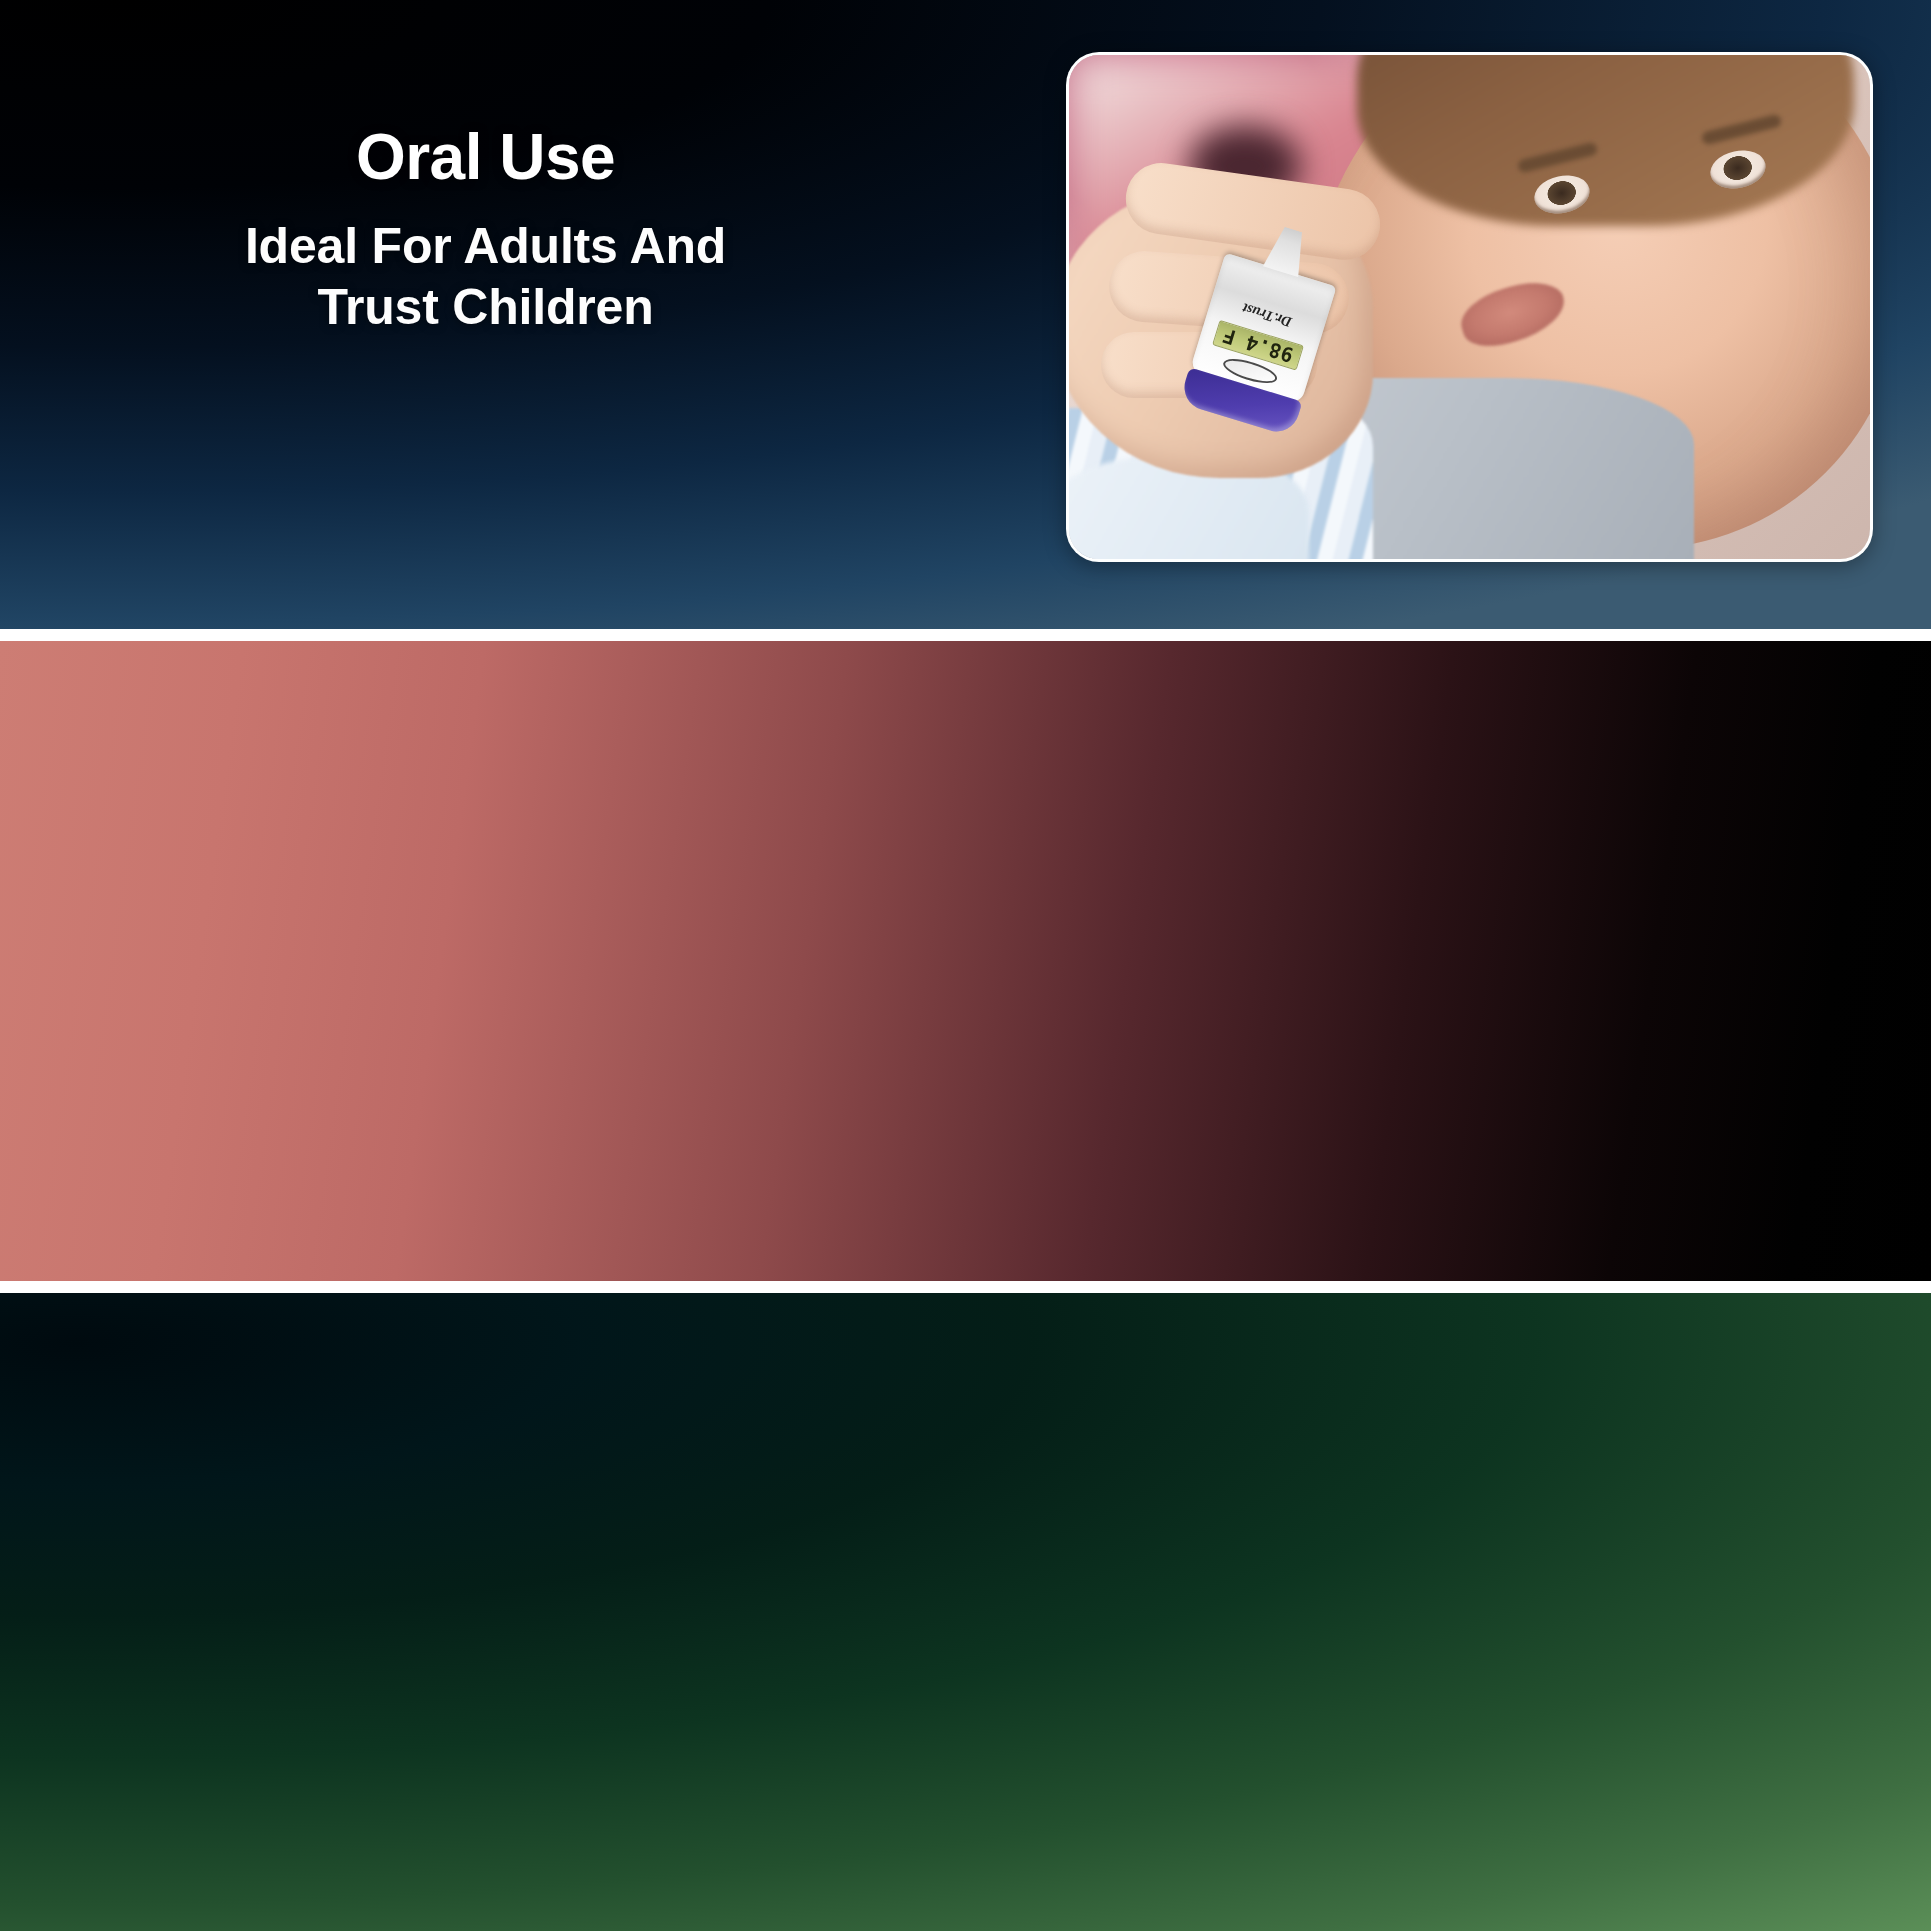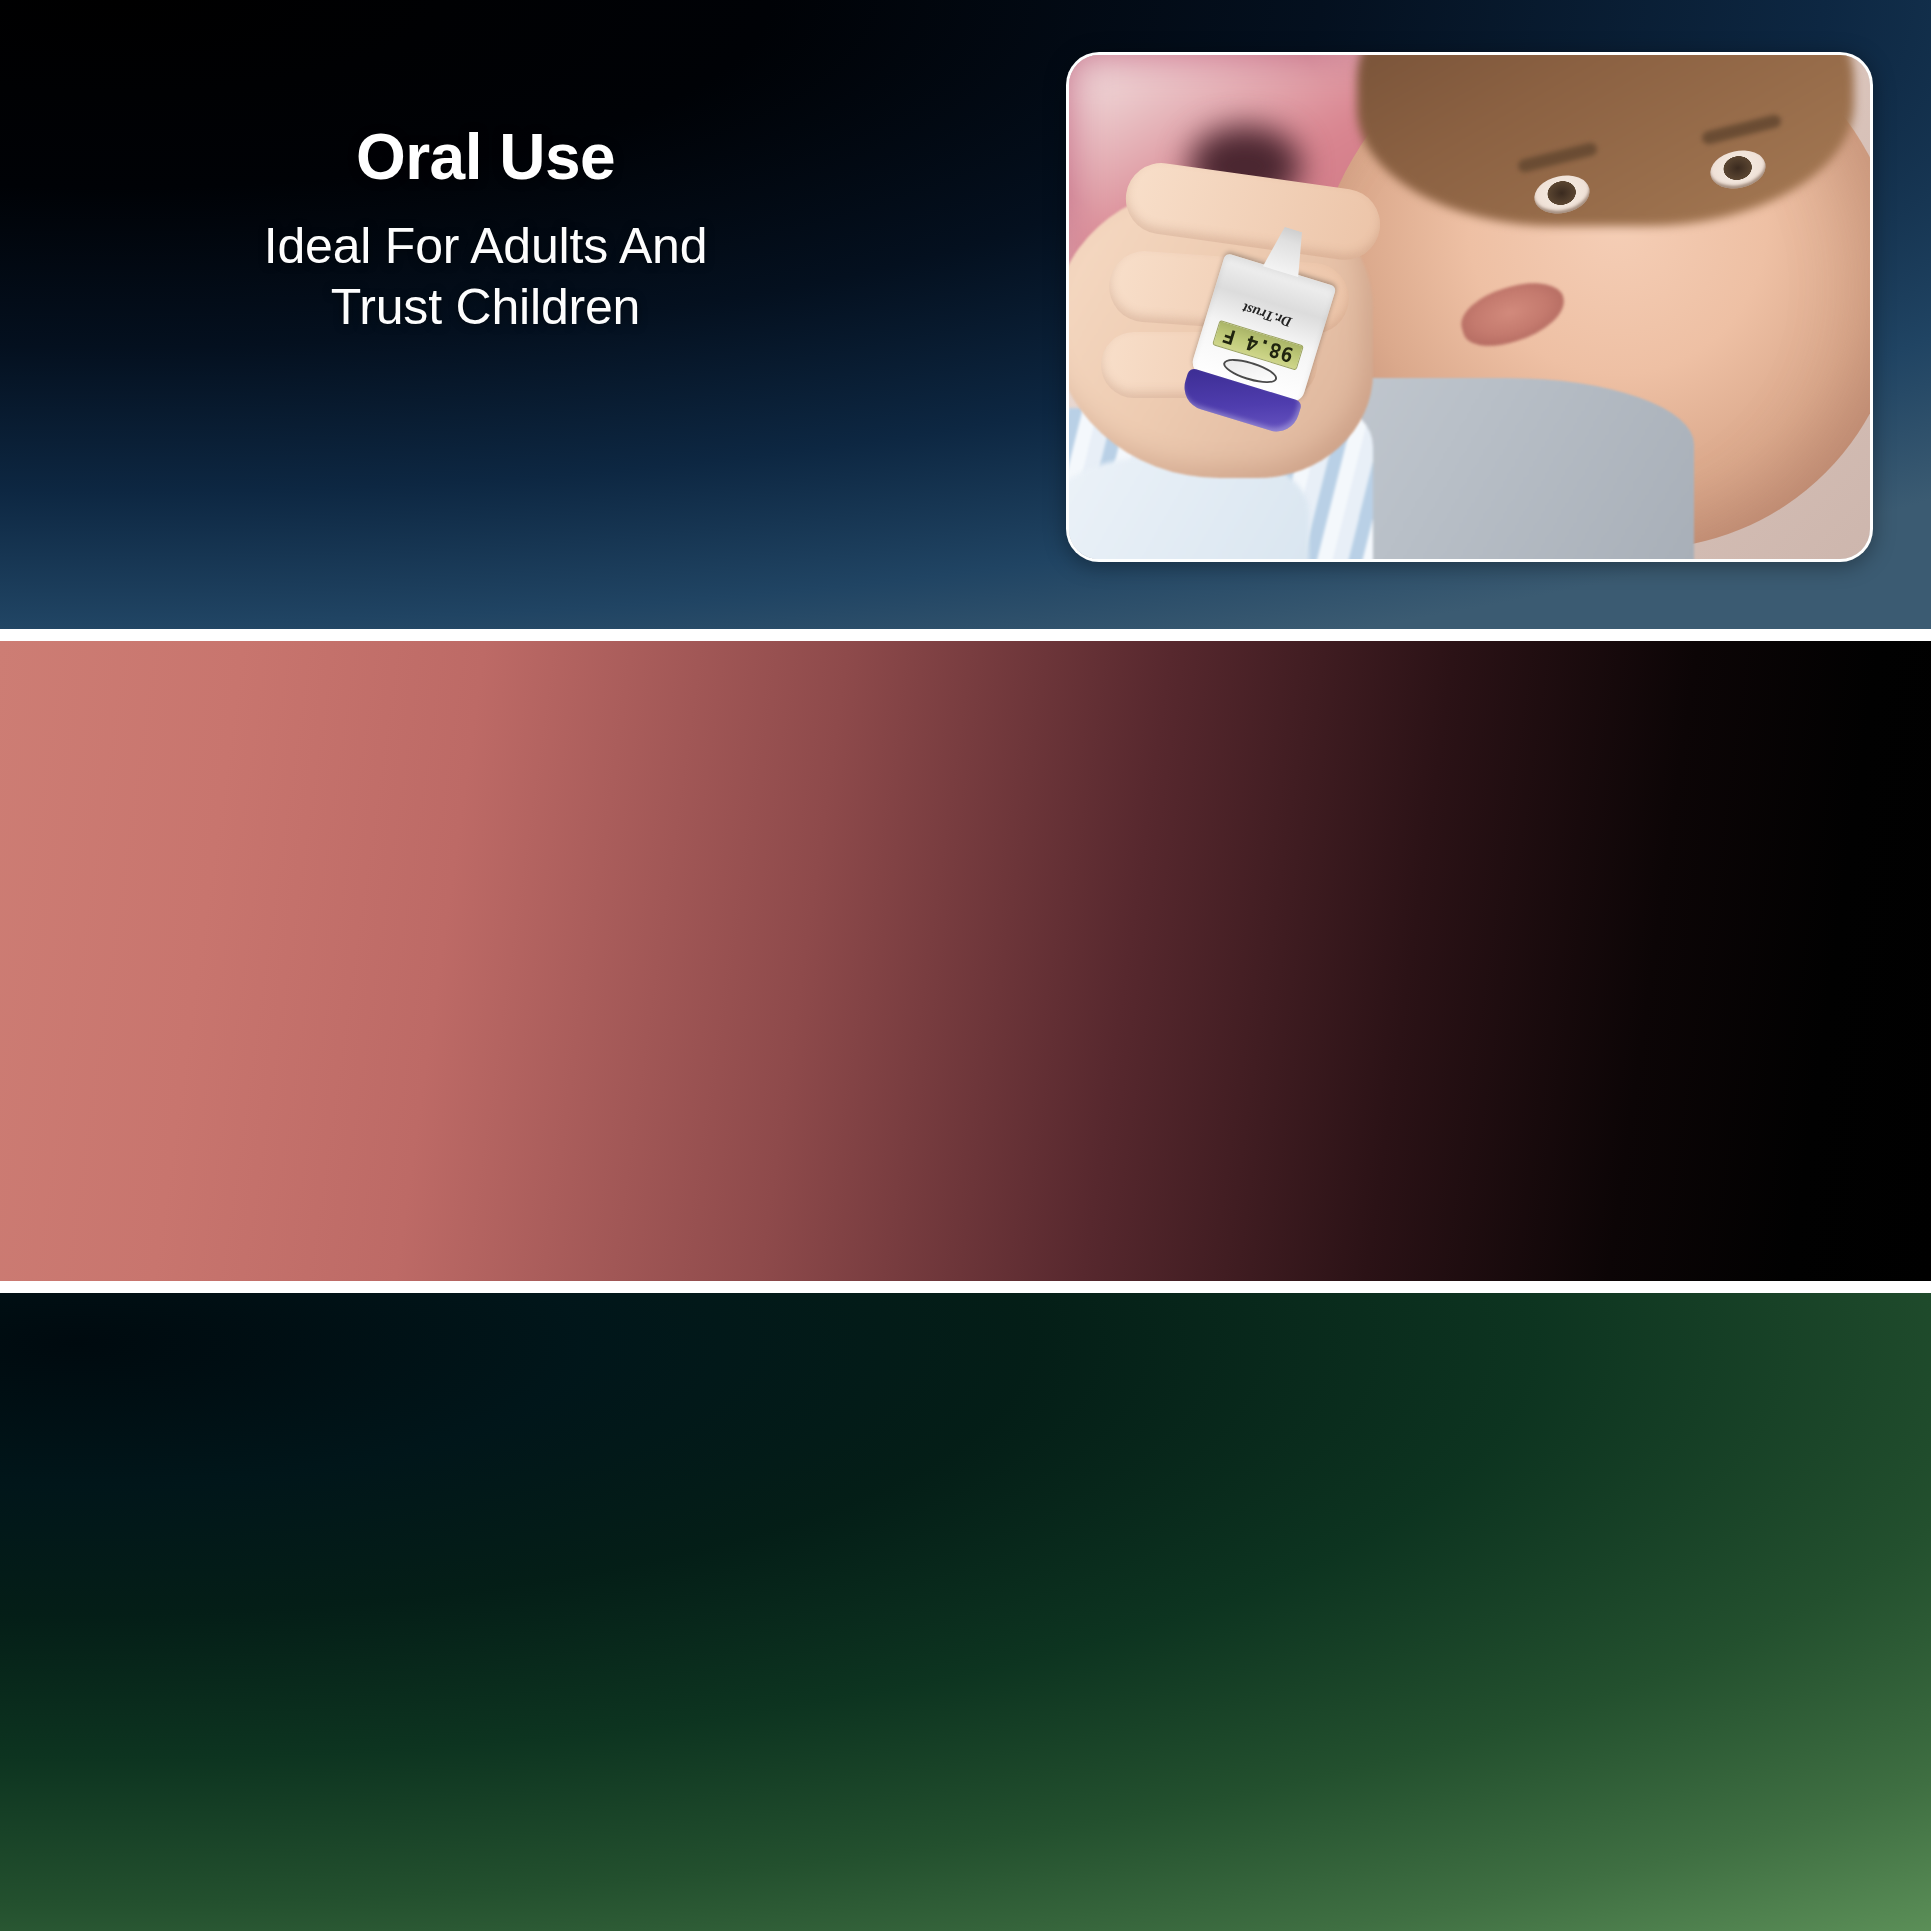--- a/index.html
+++ b/index.html
@@ -50,21 +50,21 @@
   .headline{
     color:#ffffff;
     font-weight:700;
     line-height:1.04;
     letter-spacing:-0.5px;
     text-shadow:0 1px 9.7px rgba(0,0,0,.55);
     white-space:nowrap;
   }
   .subline{
     color:#fdfdfd;
-    font-weight:400;
+    font-weight:700;
     line-height:1.22;
     letter-spacing:-0.2px;
     text-shadow:0 1px 8.7px rgba(0,0,0,.5);
   }
 
   .t1{ left:85px; top:124px; width:801px; }
   .t1 .headline{ font-size:64px; }
   .t1 .subline{ font-size:50px; margin-top:25px; }
 
   

